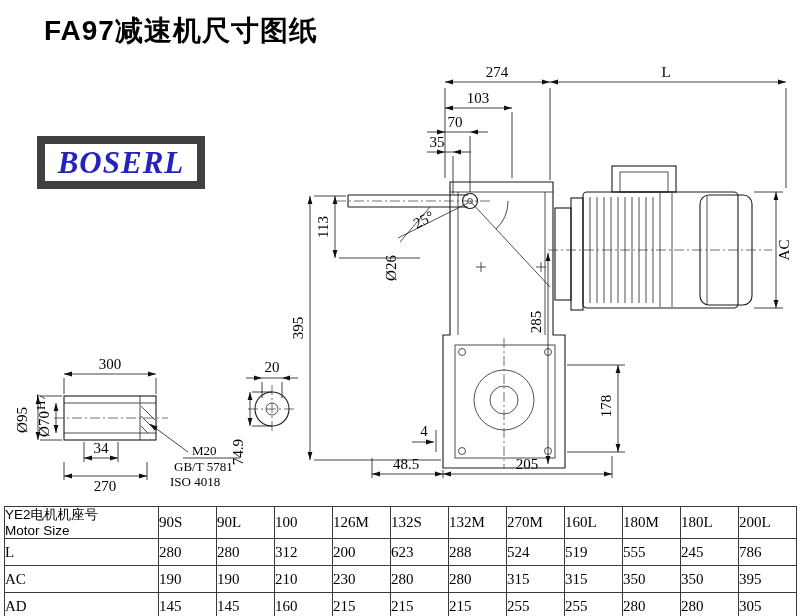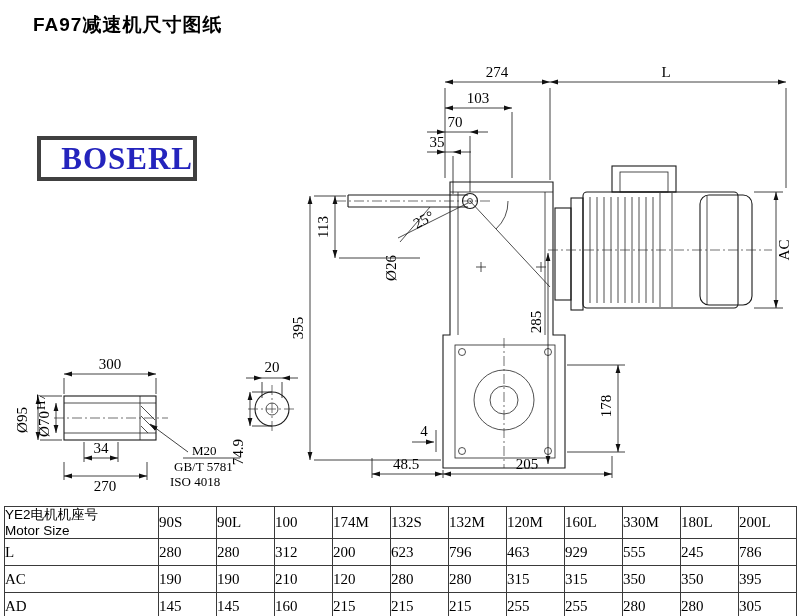--- a/index.html
+++ b/index.html
@@ -1,21 +1,21 @@
 <!DOCTYPE html>
 <html><head>
 <meta charset="utf-8">
 <style>
   html,body{margin:0;padding:0;background:#fff;}
   .page{position:relative;width:800px;height:616px;background:#fff;overflow:hidden;
         font-family:"Liberation Serif",serif;color:#000;}
-  .title{position:absolute;left:33px;top:12px;font-family:"Liberation Sans",sans-serif;
-         font-weight:bold;font-size:19px;letter-spacing:1px;}
-  .logo{position:absolute;left:37px;top:136px;width:152px;height:37px;border:4px solid #404040;
-        display:flex;align-items:center;justify-content:flex-end;background:#fff;}
+  .title{position:absolute;left:44px;top:12px;font-family:"Liberation Sans",sans-serif;
+         font-weight:bold;font-size:28px;letter-spacing:1px;}
+  .logo{position:absolute;left:37px;top:136px;width:152px;height:37px;border:8px solid #404040;
+        display:flex;align-items:center;justify-content:center;background:#fff;font-style:italic;}
   .logo span{font-family:"Liberation Serif",serif;font-weight:bold;font-size:31px;
         color:#2424bd;letter-spacing:1px;line-height:1;}
   svg{position:absolute;left:0;top:0;}
   .ol{stroke:#1a1a1a;stroke-width:1.1;fill:none;}
   .thin{stroke:#222;stroke-width:.8;fill:none;}
   .cl{stroke:#333;stroke-width:.7;stroke-dasharray:10 3 2 3;fill:none;}
   .dm{stroke:#111;stroke-width:.8;fill:none;}
   text.d{font-family:"Liberation Serif",serif;font-size:15px;fill:#000;stroke:none;}
   text.s{font-family:"Liberation Serif",serif;font-size:13px;fill:#000;stroke:none;}
   table.spec{position:absolute;left:4px;top:506px;width:792px;border-collapse:collapse;
@@ -250,49 +250,49 @@
     </colgroup>
     <tbody>
         <tr class="hdr">
       <th>
         <div class="hcell">YE2电机机座号</div>
         <div class="hcell">Motor Size</div>
       </th>
       <th>90S</th>
       <th>90L</th>
       <th>100</th>
-      <th>174M</th>
+      <th>126M</th>
       <th>132S</th>
       <th>132M</th>
-      <th>120M</th>
+      <th>270M</th>
       <th>160L</th>
-      <th>330M</th>
+      <th>180M</th>
       <th>180L</th>
       <th>200L</th>
     </tr>
     <tr>
       <td>L</td>
       <td>280</td>
       <td>280</td>
       <td>312</td>
       <td>200</td>
       <td>623</td>
-      <td>796</td>
-      <td>463</td>
-      <td>929</td>
+      <td>288</td>
+      <td>524</td>
+      <td>519</td>
       <td>555</td>
       <td>245</td>
       <td>786</td>
     </tr>
     <tr>
       <td>AC</td>
       <td>190</td>
       <td>190</td>
       <td>210</td>
-      <td>120</td>
+      <td>230</td>
       <td>280</td>
       <td>280</td>
       <td>315</td>
       <td>315</td>
       <td>350</td>
       <td>350</td>
       <td>395</td>
     </tr>
     <tr>
       <td>AD</td>

